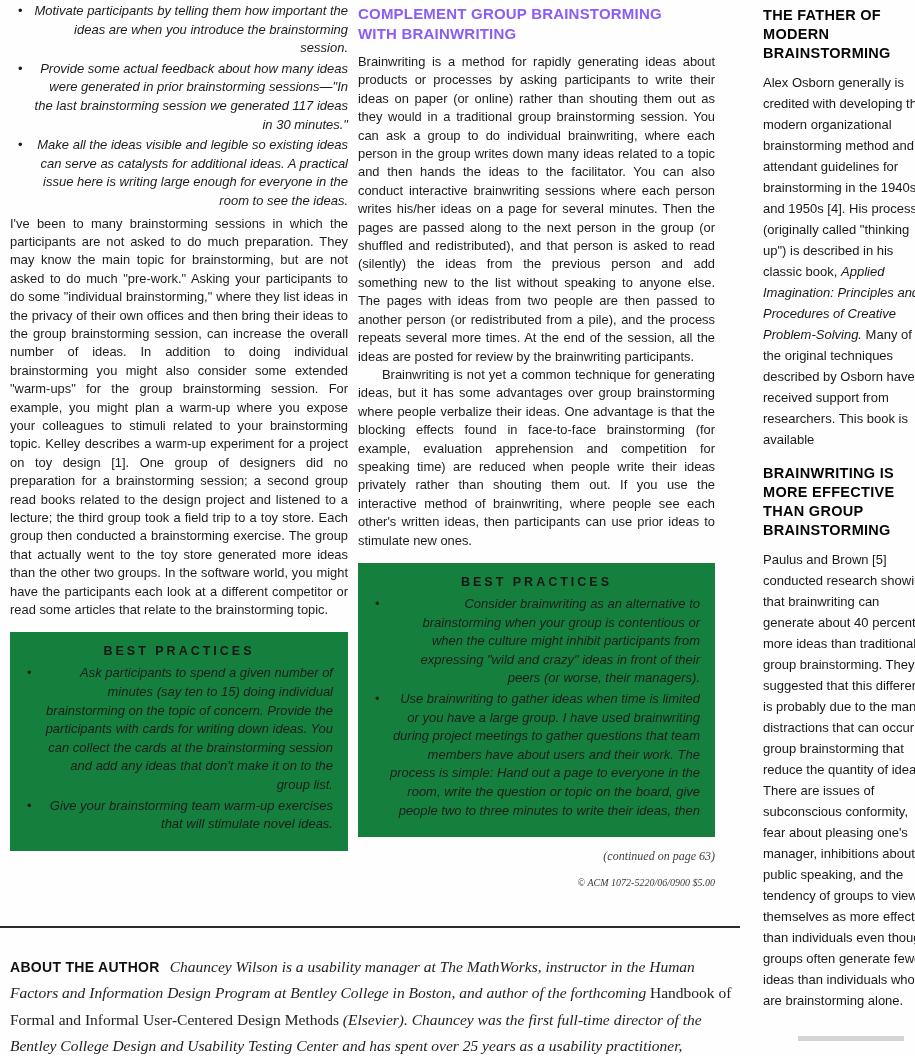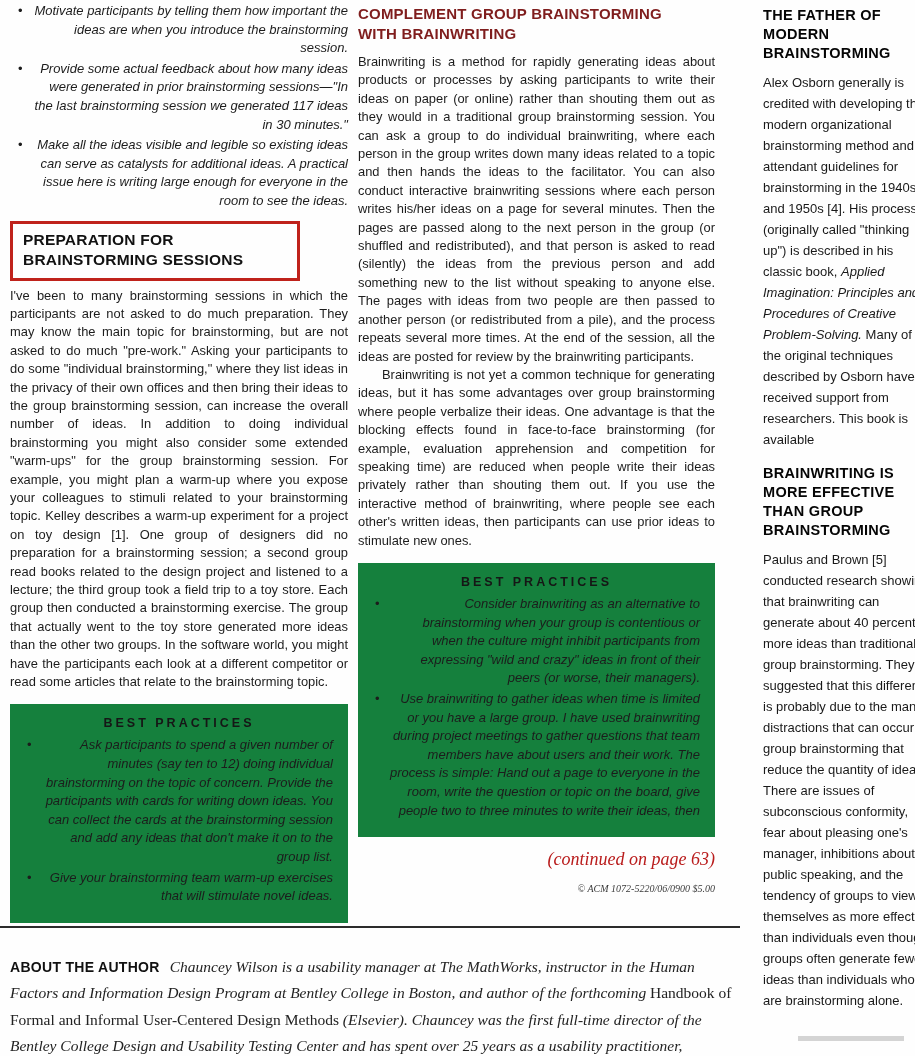--- a/index.html
+++ b/index.html
@@ -23,24 +23,24 @@
   .body-text { margin:4px 0 0 0; font-size:12.9px; line-height:18.4px; text-align:justify; }
 
   .pink-box { background:#15803d; margin-top:13px; padding:10px 15px 15px 15px; }
   .pink-title { margin:2px 0 6px 0; text-align:center; font-weight:bold;
     font-size:12.5px; letter-spacing:3px; color:#161616; }
   .pink-box .bullet-list { padding-left:2px; }
 
   
   .col-mid { position:absolute; left:358px; top:4px; width:357px; }
   .mid-heading { margin:0 0 9px 0; font-size:15px; line-height:20px; font-weight:bold;
-    white-space:pre-line; letter-spacing:0.2px; color:#7f1d1d; }
+    white-space:pre-line; letter-spacing:0.2px; color:#8b5cf6; }
   .col-mid .para2 { text-indent:24px; margin-top:0; }
   .continued-note { margin-top:12px; text-align:right;
-    font-family:"Liberation Serif", serif; font-style:italic; font-size:18px; color:#b91c1c; }
+    font-family:"Liberation Serif", serif; font-style:italic; font-size:12px; color:#404040; }
   .copyright-line { margin-top:13px; text-align:right;
     font-family:"Liberation Serif", serif; font-style:italic; font-size:10px; color:#3a3a3a; }
 
   
   .col-side { position:absolute; left:763px; top:6px; width:170px; }
   .side-head { margin:0 0 9px 0; font-size:14.5px; line-height:19px; font-weight:900;
     letter-spacing:0.3px; color:#050505; }
   .side-head.second { margin-top:14px; }
   .side-body { margin:0 0 12px 0; font-size:13px; line-height:21px; color:#191919; }
   .side-body .book-title { font-style:italic;text-align:center; }
@@ -60,31 +60,27 @@
 
 <div class="page">
 
   <div class="col-left">
     <ul class="bullet-list">
       <li>Motivate participants by telling them how important the ideas are when you introduce the brainstorming session.</li>
       <li>Provide some actual feedback about how many ideas were generated in prior brainstorming sessions—"In the last brainstorming session we generated 117 ideas in 30 minutes."</li>
       <li>Make all the ideas visible and legible so existing ideas can serve as catalysts for additional ideas. A practical issue here is writing large enough for everyone in the room to see the ideas.</li>
     </ul>
 
-    <div class="red-box">
-      <h2>PREPARATION FOR
-BRAINSTORMING SESSIONS</h2>
-    </div>
 
     <p class="body-text">I've been to many brainstorming sessions in which the participants are not asked to do much preparation. They may know the main topic for brainstorming, but are not asked to do much "pre-work." Asking your participants to do some "individual brainstorming," where they list ideas in the privacy of their own offices and then bring their ideas to the group brainstorming session, can increase the overall number of ideas. In addition to doing individual brainstorming you might also consider some extended "warm-ups" for the group brainstorming session. For example, you might plan a warm-up where you expose your colleagues to stimuli related to your brainstorming topic. Kelley describes a warm-up experiment for a project on toy design [1]. One group of designers did no preparation for a brainstorming session; a second group read books related to the design project and listened to a lecture; the third group took a field trip to a toy store. Each group then conducted a brainstorming exercise. The group that actually went to the toy store generated more ideas than the other two groups. In the software world, you might have the participants each look at a different competitor or read some articles that relate to the brainstorming topic.</p>
 
     <div class="pink-box">
       <h3 class="pink-title">BEST PRACTICES</h3>
       <ul class="bullet-list">
-        <li>Ask participants to spend a given number of minutes (say ten to 12) doing individual brainstorming on the topic of concern. Provide the participants with cards for writing down ideas. You can collect the cards at the brainstorming session and add any ideas that don't make it on to the group list.</li>
+        <li>Ask participants to spend a given number of minutes (say ten to 15) doing individual brainstorming on the topic of concern. Provide the participants with cards for writing down ideas. You can collect the cards at the brainstorming session and add any ideas that don't make it on to the group list.</li>
         <li>Give your brainstorming team warm-up exercises that will stimulate novel ideas.</li>
       </ul>
     </div>
   </div>
 
   <div class="col-mid">
     <h2 class="mid-heading">COMPLEMENT GROUP BRAINSTORMING
 WITH BRAINWRITING</h2>
 
     <p class="body-text">Brainwriting is a method for rapidly generating ideas about products or processes by asking participants to write their ideas on paper (or online) rather than shouting them out as they would in a traditional group brainstorming session. You can ask a group to do individual brainwriting, where each person in the group writes down many ideas related to a topic and then hands the ideas to the facilitator. You can also conduct interactive brainwriting sessions where each person writes his/her ideas on a page for several minutes. Then the pages are passed along to the next person in the group (or shuffled and redistributed), and that person is asked to read (silently) the ideas from the previous person and add something new to the list without speaking to anyone else. The pages with ideas from two people are then passed to another person (or redistributed from a pile), and the process repeats several more times. At the end of the session, all the ideas are posted for review by the brainwriting participants.</p>

